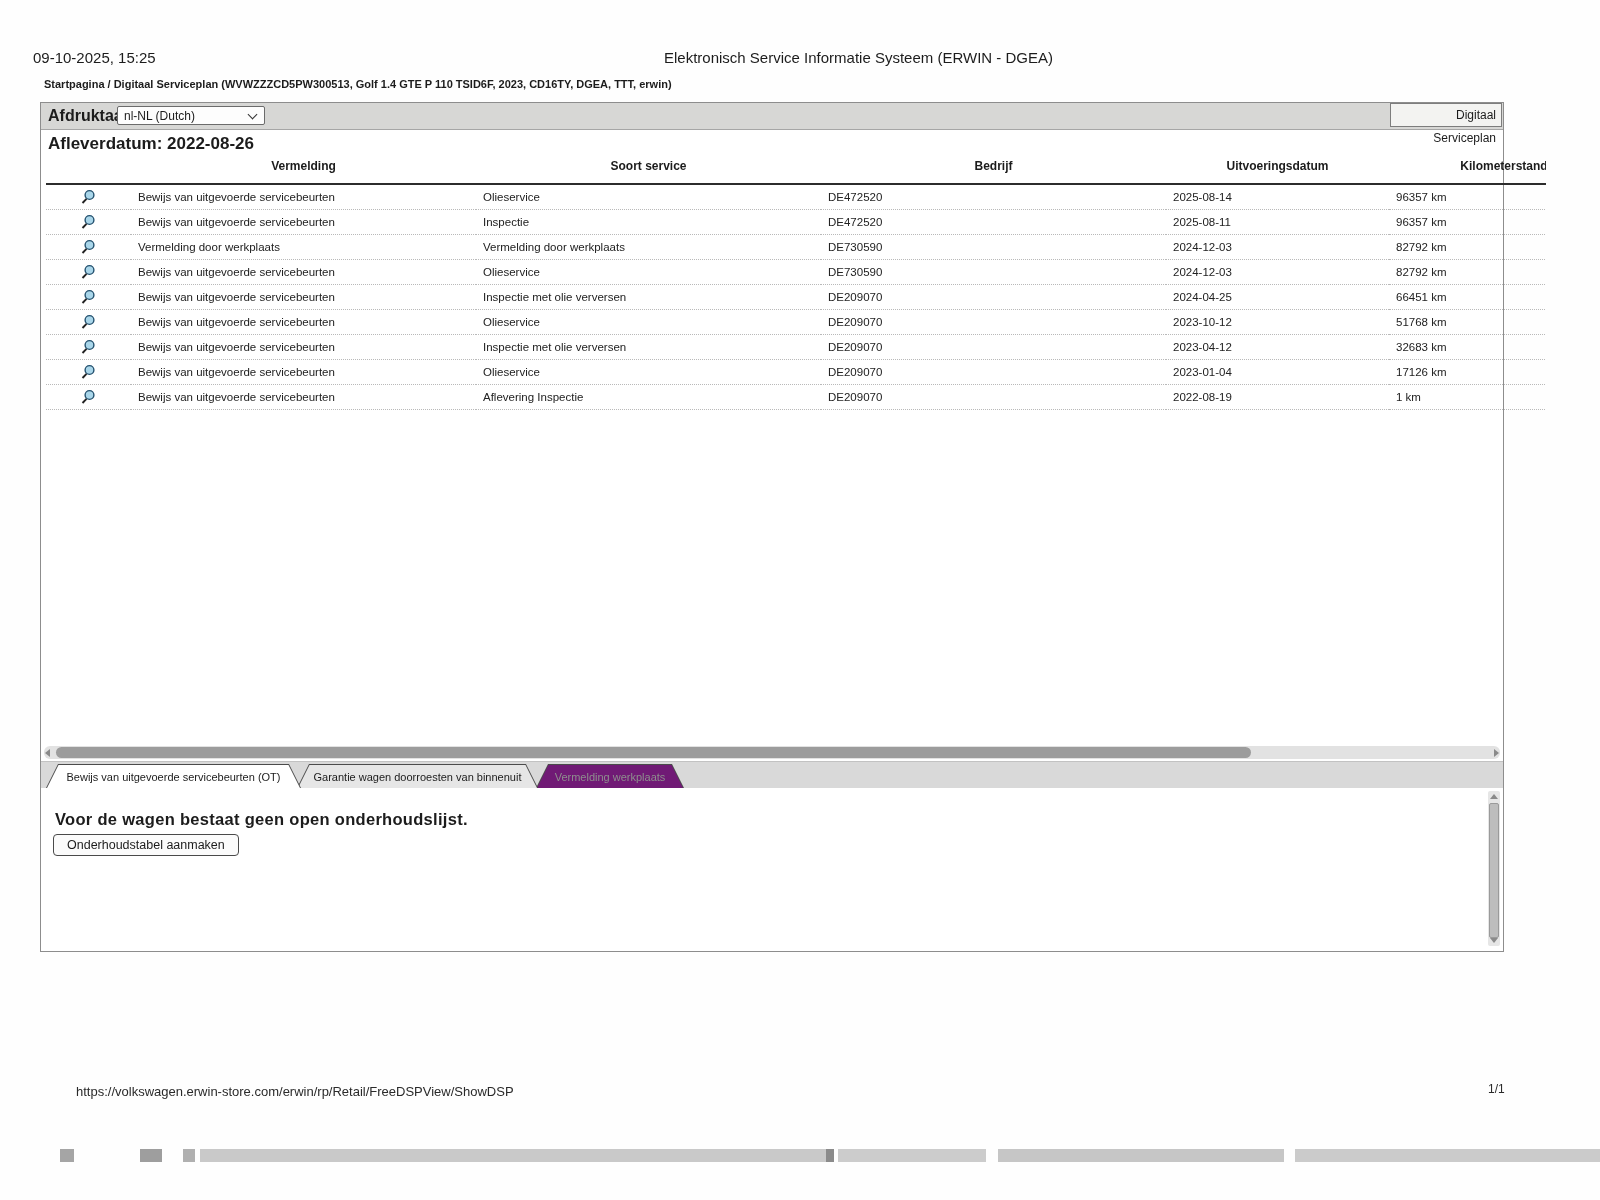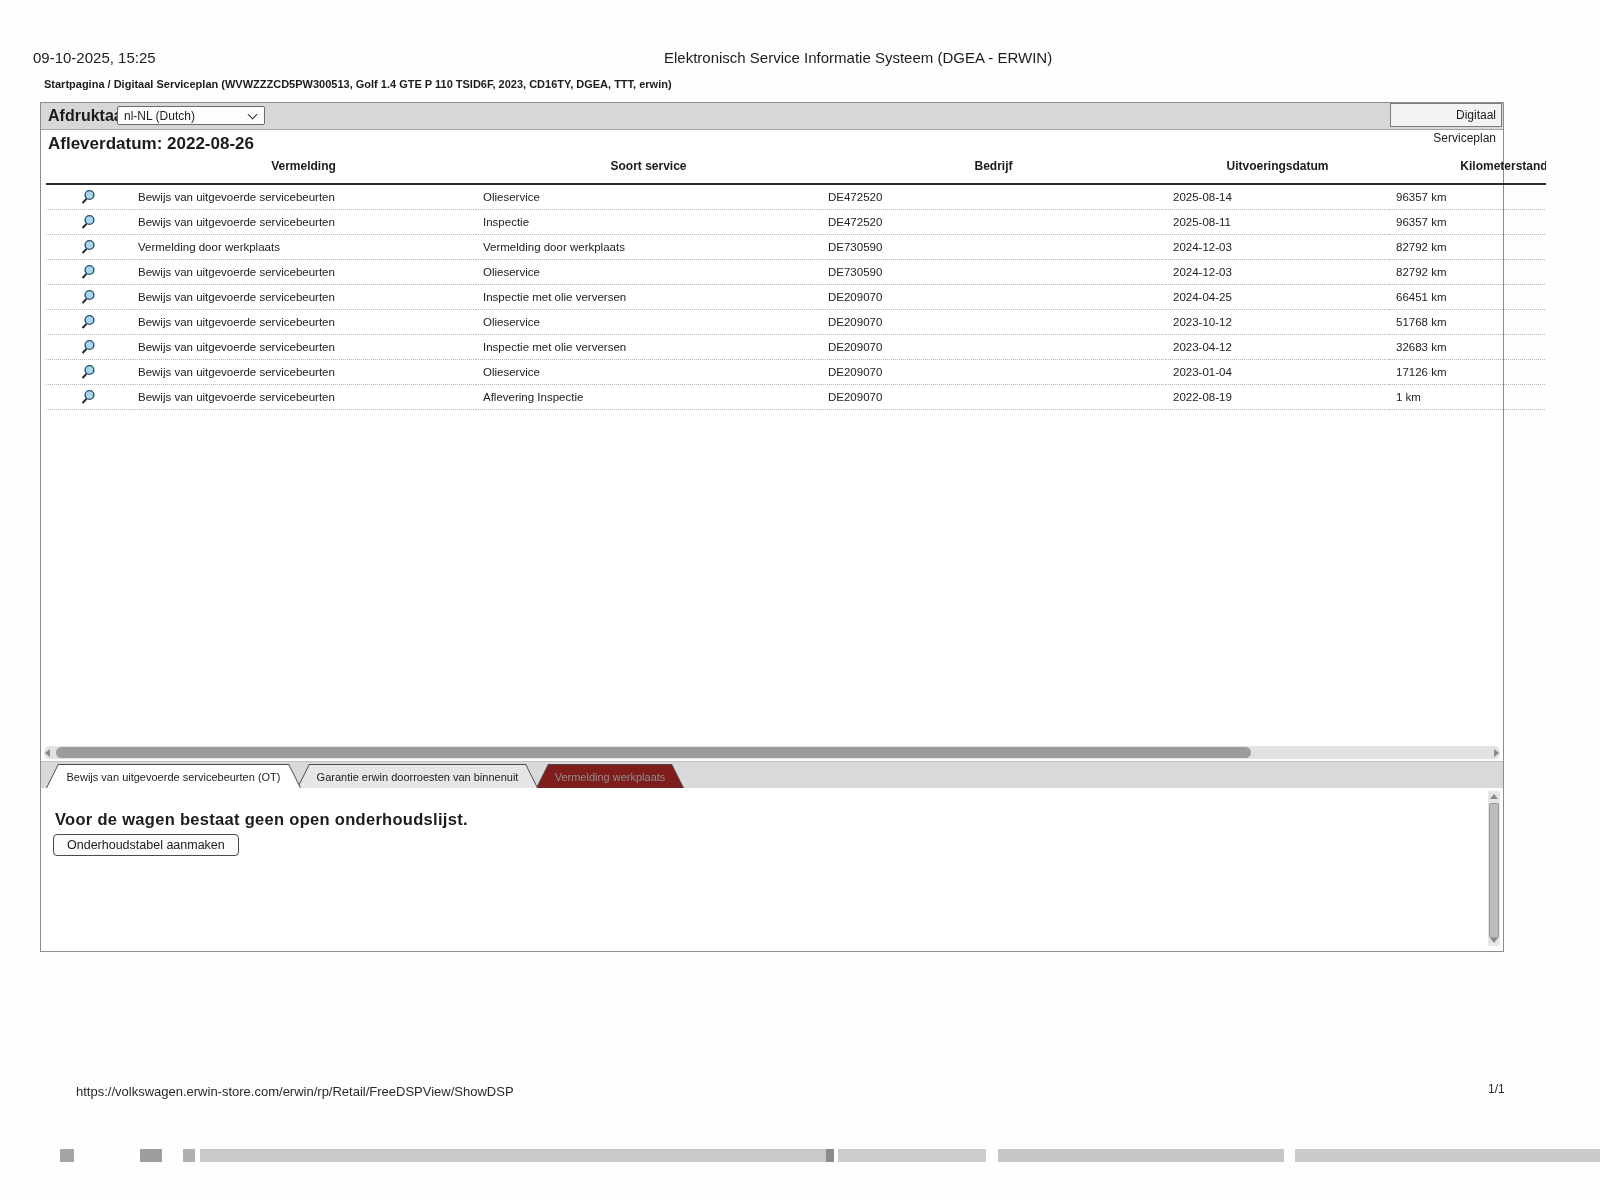--- a/index.html
+++ b/index.html
@@ -56,21 +56,21 @@
   .tab{position:absolute;top:2px;height:24px;cursor:pointer;
        clip-path:polygon(12px 0,calc(100% - 12px) 0,100% 100%,0 100%);background:#4b4b4b;}
   .tab-inner{position:absolute;left:1px;right:1px;top:1px;bottom:0;
              clip-path:polygon(11.5px 0,calc(100% - 11.5px) 0,100% 100%,0 100%);
              background:#e6e6e6;display:flex;align-items:center;justify-content:center;
              font-size:11px;white-space:nowrap;}
   .tab.active{z-index:3;}
   .tab.active .tab-inner{background:#ffffff;font-weight:normal;}
   .tab.t2{z-index:2;}
   .tab.t3{z-index:1;cursor:default;}
-  .tab.t3 .tab-inner{background:#7f1d1d;color:#8e8e8e;}
+  .tab.t3 .tab-inner{background:#701a75;color:#8e8e8e;}
 
   
   .panel{position:absolute;left:0;right:0;top:685px;bottom:0;background:#ffffff;}
   .panel-msg{position:absolute;left:14px;top:22px;font-size:16.5px;font-weight:bold;letter-spacing:0.3px;}
   .create-btn{position:absolute;left:12px;top:46px;font-size:12.5px;background:#fbfbfb;
               border:1.5px solid #4a4a4a;border-radius:4px;padding:3px 13px;cursor:pointer;
               font-family:"Liberation Sans","DejaVu Sans",sans-serif;color:#1c1c1c;}
   .vscroll{position:absolute;right:3px;top:3px;bottom:5px;width:12px;background:#e6e6e6;border-radius:2px;}
   .vthumb{position:absolute;left:1px;top:12px;width:10px;height:135px;background:#bdbdbd;
           border:1px solid #9a9a9a;border-radius:2px;box-sizing:border-box;}
@@ -87,21 +87,21 @@
   
   .scanband{position:absolute;left:0;top:1148px;width:1600px;height:15px;}
   .scanband div{position:absolute;top:1px;height:13px;}
 </style>
 </head>
 <body>
 
 <div id="page">
 
   <div class="print-datetime">09-10-2025, 15:25</div>
-  <div class="print-title">Elektronisch Service Informatie Systeem (DGEA - ERWIN)</div>
+  <div class="print-title">Elektronisch Service Informatie Systeem (ERWIN - DGEA)</div>
   <div class="breadcrumb">Startpagina / Digitaal Serviceplan (WVWZZZCD5PW300513, Golf 1.4 GTE P 110 TSID6F, 2023, CD16TY, DGEA, TTT, erwin)</div>
 
   <div class="frame">
 
     <div class="toolbar">
       <span class="lang-label">Afdruktaal:</span>
       <div class="lang-select">
         <span>nl-NL (Dutch)</span>
         <span class="chev"></span>
       </div>
@@ -238,21 +238,21 @@
       <span class="harrow left"></span>
       <div class="hthumb"></div>
       <span class="harrow right"></span>
     </div>
 
     <div class="tabstrip">
       <div class="tab active" style="left:5px;width:255px;">
         <div class="tab-inner">Bewijs van uitgevoerde servicebeurten (OT)</div>
       </div>
       <div class="tab t2" style="left:256px;width:241px;">
-        <div class="tab-inner">Garantie erwin doorroesten van binnenuit</div>
+        <div class="tab-inner">Garantie wagen doorroesten van binnenuit</div>
       </div>
       <div class="tab t3" style="left:495px;width:148px;">
         <div class="tab-inner">Vermelding werkplaats</div>
       </div>
     </div>
 
     <div class="panel">
       <div class="panel-msg">Voor de wagen bestaat geen open onderhoudslijst.</div>
       <button class="create-btn">Onderhoudstabel aanmaken</button>
       <div class="vscroll">

